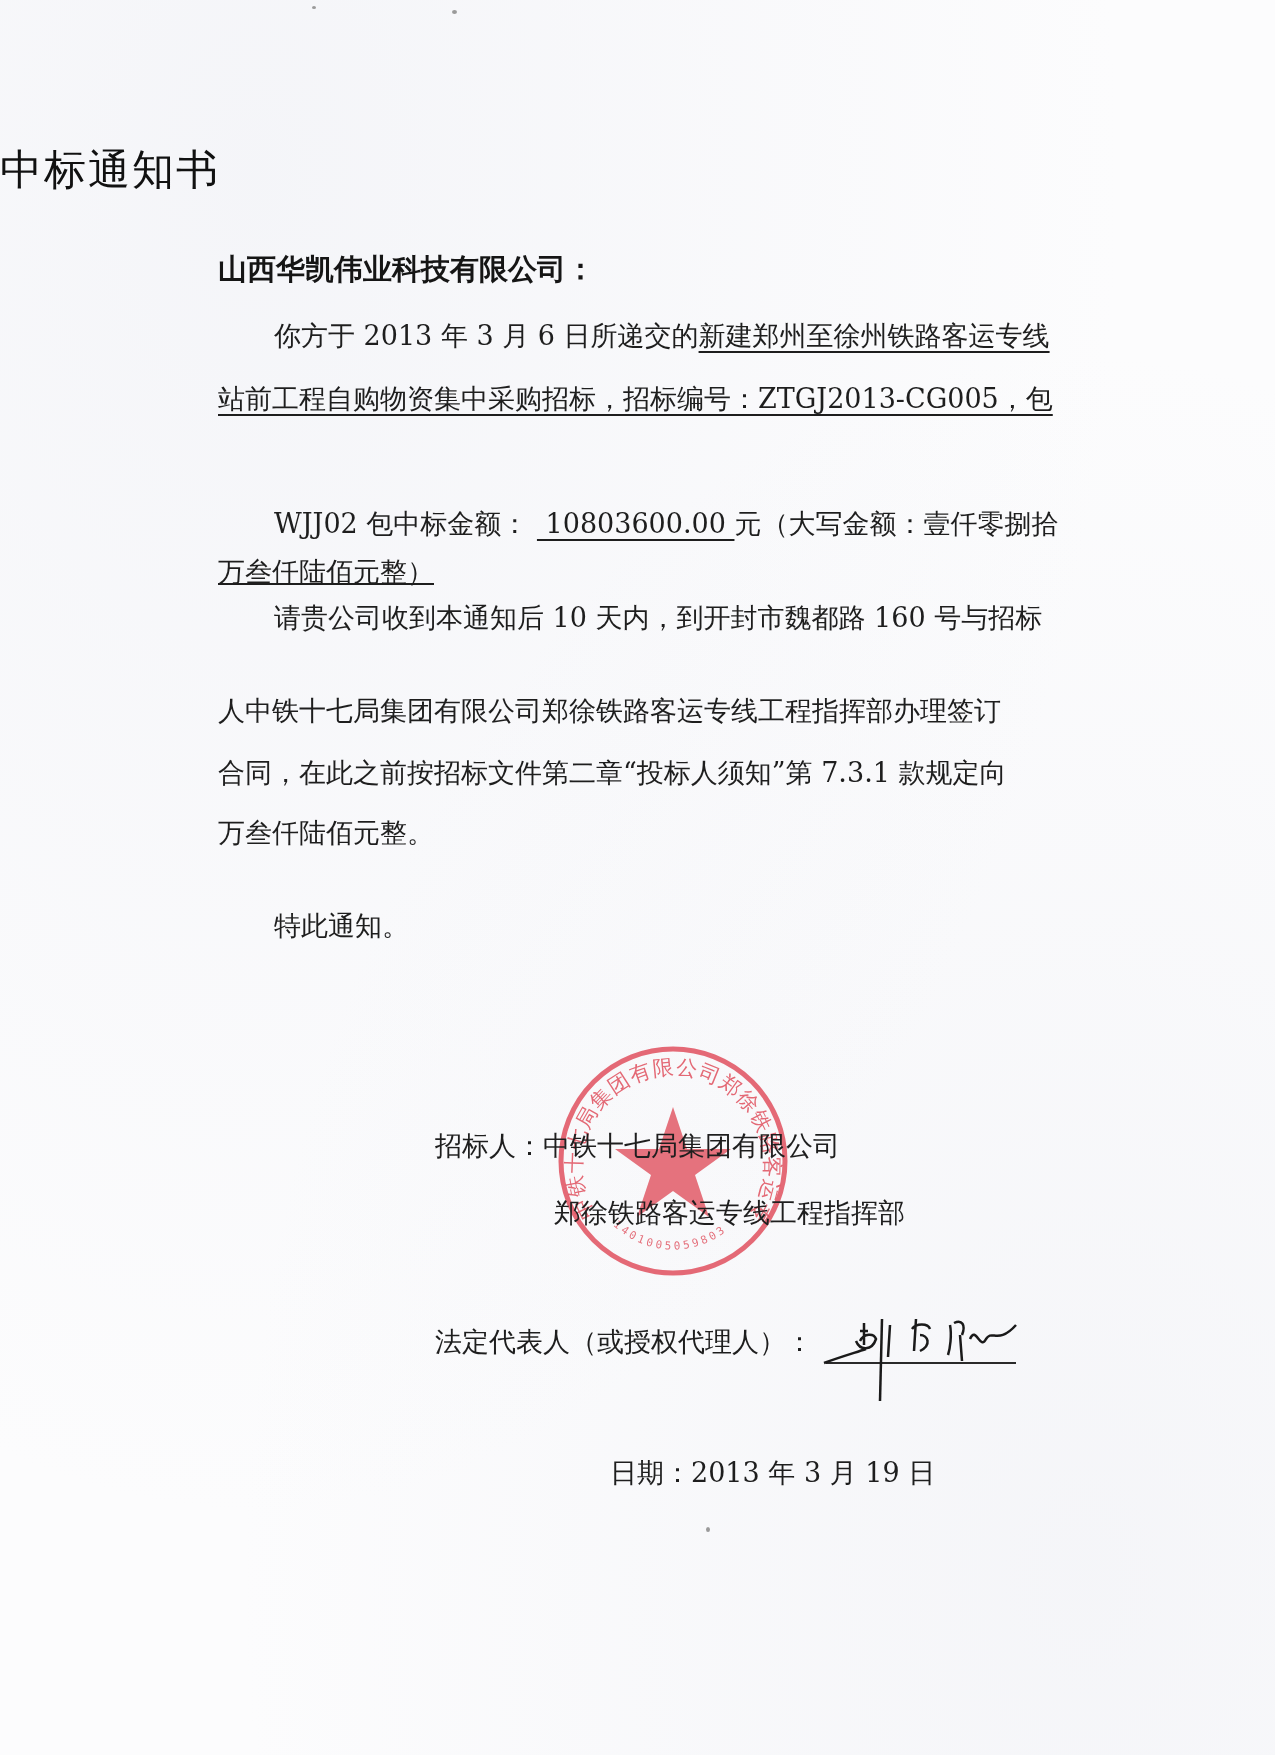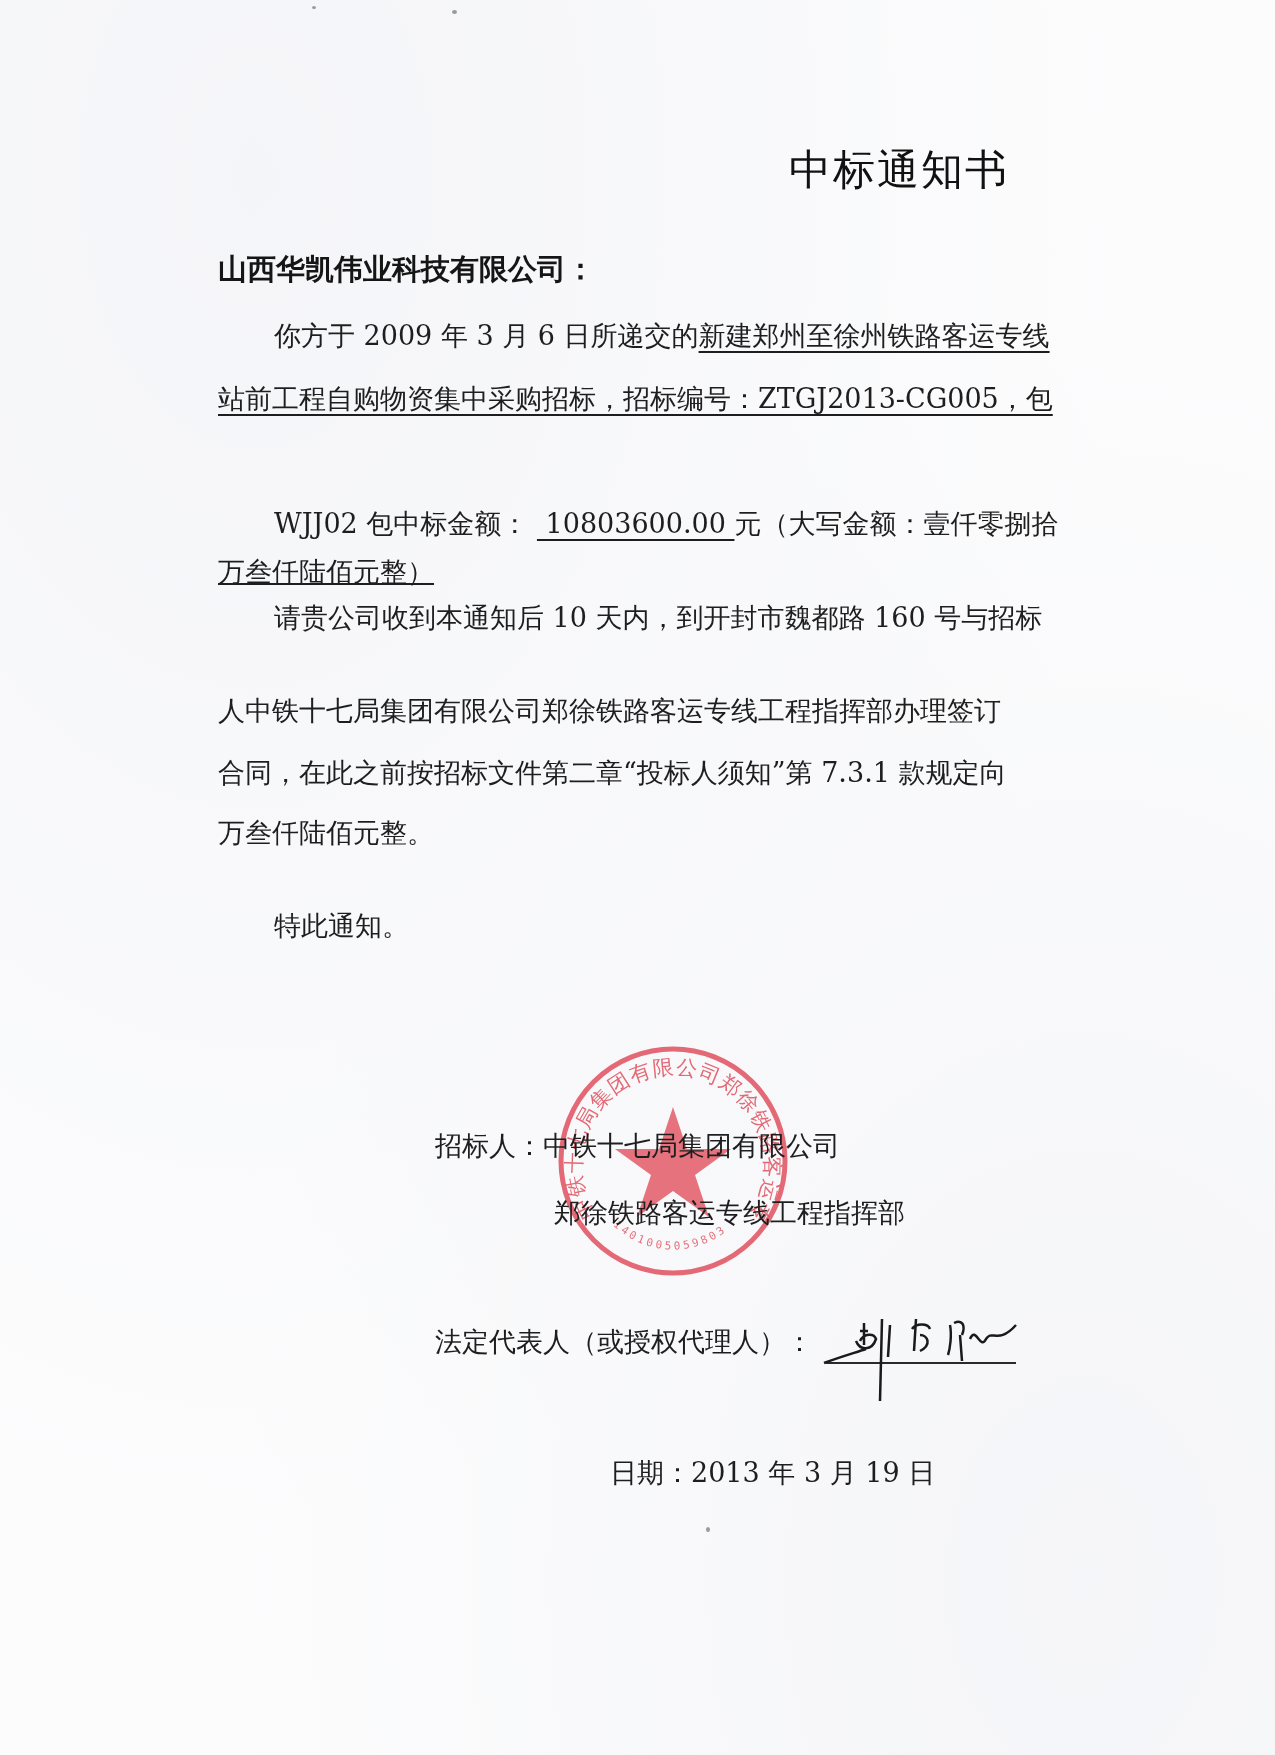--- a/index.html
+++ b/index.html
@@ -12,21 +12,21 @@
   }
   .page {
     position: absolute; left: 0; top: 0; width: 1275px; height: 1755px;
     background:
       radial-gradient(ellipse at 20% 10%, rgba(230,232,240,0.35), transparent 60%),
       radial-gradient(ellipse at 85% 90%, rgba(228,230,238,0.30), transparent 55%),
       #fcfcfd;
   }
   .title {
     position: absolute; top: 142px; left: 0; width: 1009px;
-    text-align: right; font-size: 42px; letter-spacing: 2px;
+    text-align: left; font-size: 42px; letter-spacing: 2px;
     font-family: "DejaVu Sans", "Liberation Sans", sans-serif; color: #111;
   }
   .addressee {
     position: absolute; top: 250px; left: 218px;
     font-size: 29px; font-family: "DejaVu Sans", "Liberation Sans", sans-serif;
     font-weight: bold; color: #151515;
   }
   .line {
     position: absolute; left: 218px; width: 865px;
     font-size: 27px; white-space: nowrap; color: #1e1e1e;
@@ -51,21 +51,21 @@
 
   <div class="speck" style="left:312px;top:6px;width:4px;height:3px;"></div>
   <div class="speck" style="left:452px;top:10px;width:5px;height:4px;"></div>
   <div class="speck" style="left:706px;top:1527px;width:4px;height:5px;"></div>
 
   <div class="title">中标通知书</div>
 
   <div class="addressee">山西华凯伟业科技有限公司：</div>
 
   <div class="line indent" style="top:318px;">
-    <span>你方于 2009 年 3 月 6 日所递交的</span><span class="u">新建郑州至徐州铁路客运专线</span>
+    <span>你方于 2013 年 3 月 6 日所递交的</span><span class="u">新建郑州至徐州铁路客运专线</span>
   </div>
   <div class="line" style="top:381px;">
     <span class="u">站前工程自购物资集中采购招标，招标编号：ZTGJ2013-CG005，包</span>
   </div>
 
   <div class="line indent" style="top:506px;">
     <span>WJJ02 包中标金额：</span>
     <span class="u" style="white-space:pre;"> 10803600.00 </span><span>元（大写金额：壹仟零捌拾</span>
   </div>
   <div class="line" style="top:554px;text-decoration:underline;">万叁仟陆佰元整）</div>

